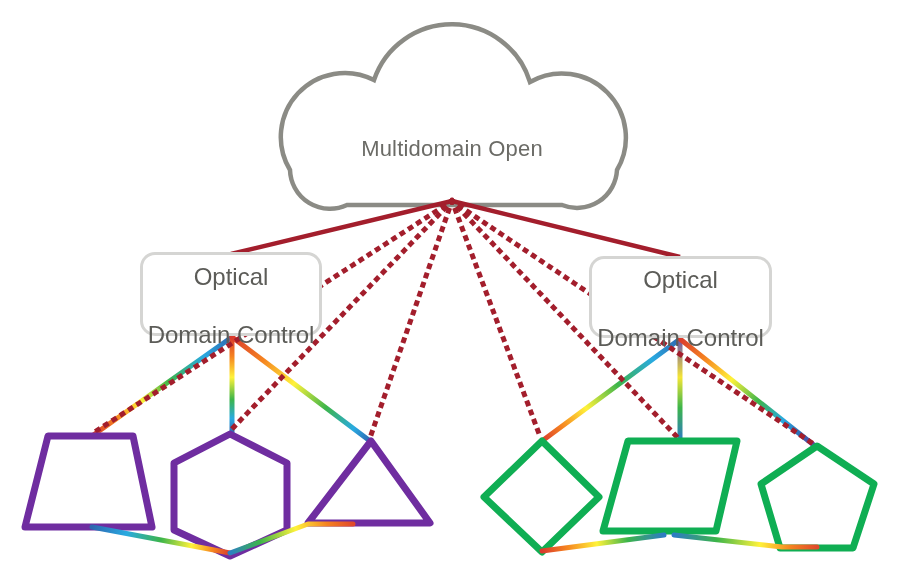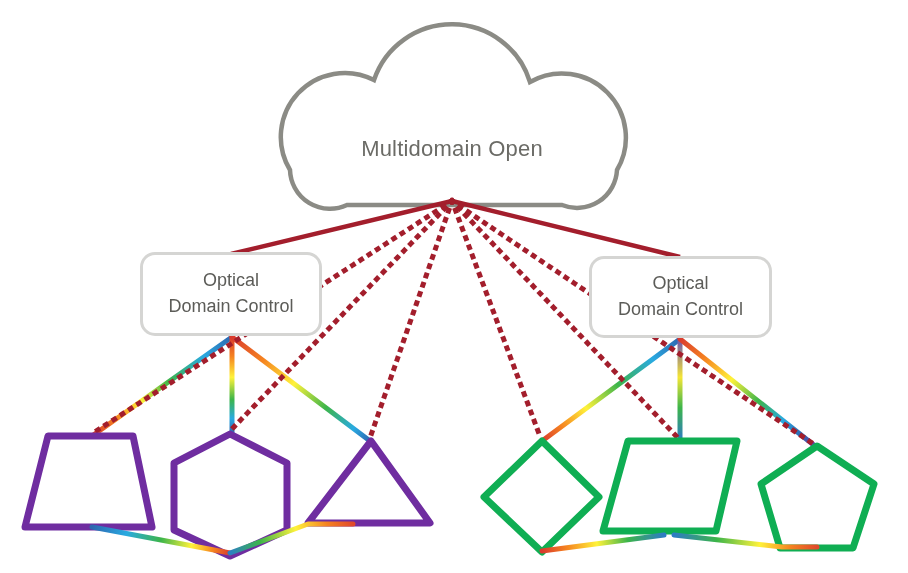--- a/index.html
+++ b/index.html
@@ -38,23 +38,24 @@
     border:3px solid #d5d5d3;
     border-radius:15px;
     display:flex;
     flex-direction:column;
     align-items:center;
     justify-content:center;
     text-align:center;
   }
   .ctrl-box .bl{
     display:block;
-    font-size:18px;
+    font-size:24px;
     line-height:1.42;
     color:#5c5c58;
+    margin-top:24px;
   }
   #ctrl-left{left:140px;top:252px;width:182px;height:84px;}
   #ctrl-right{left:589px;top:256px;width:183px;height:82px;}
 </style>
 </head>
 <body>
 
 <div class="canvas">
 
 <svg width="908" height="573" viewBox="0 0 908 573">

